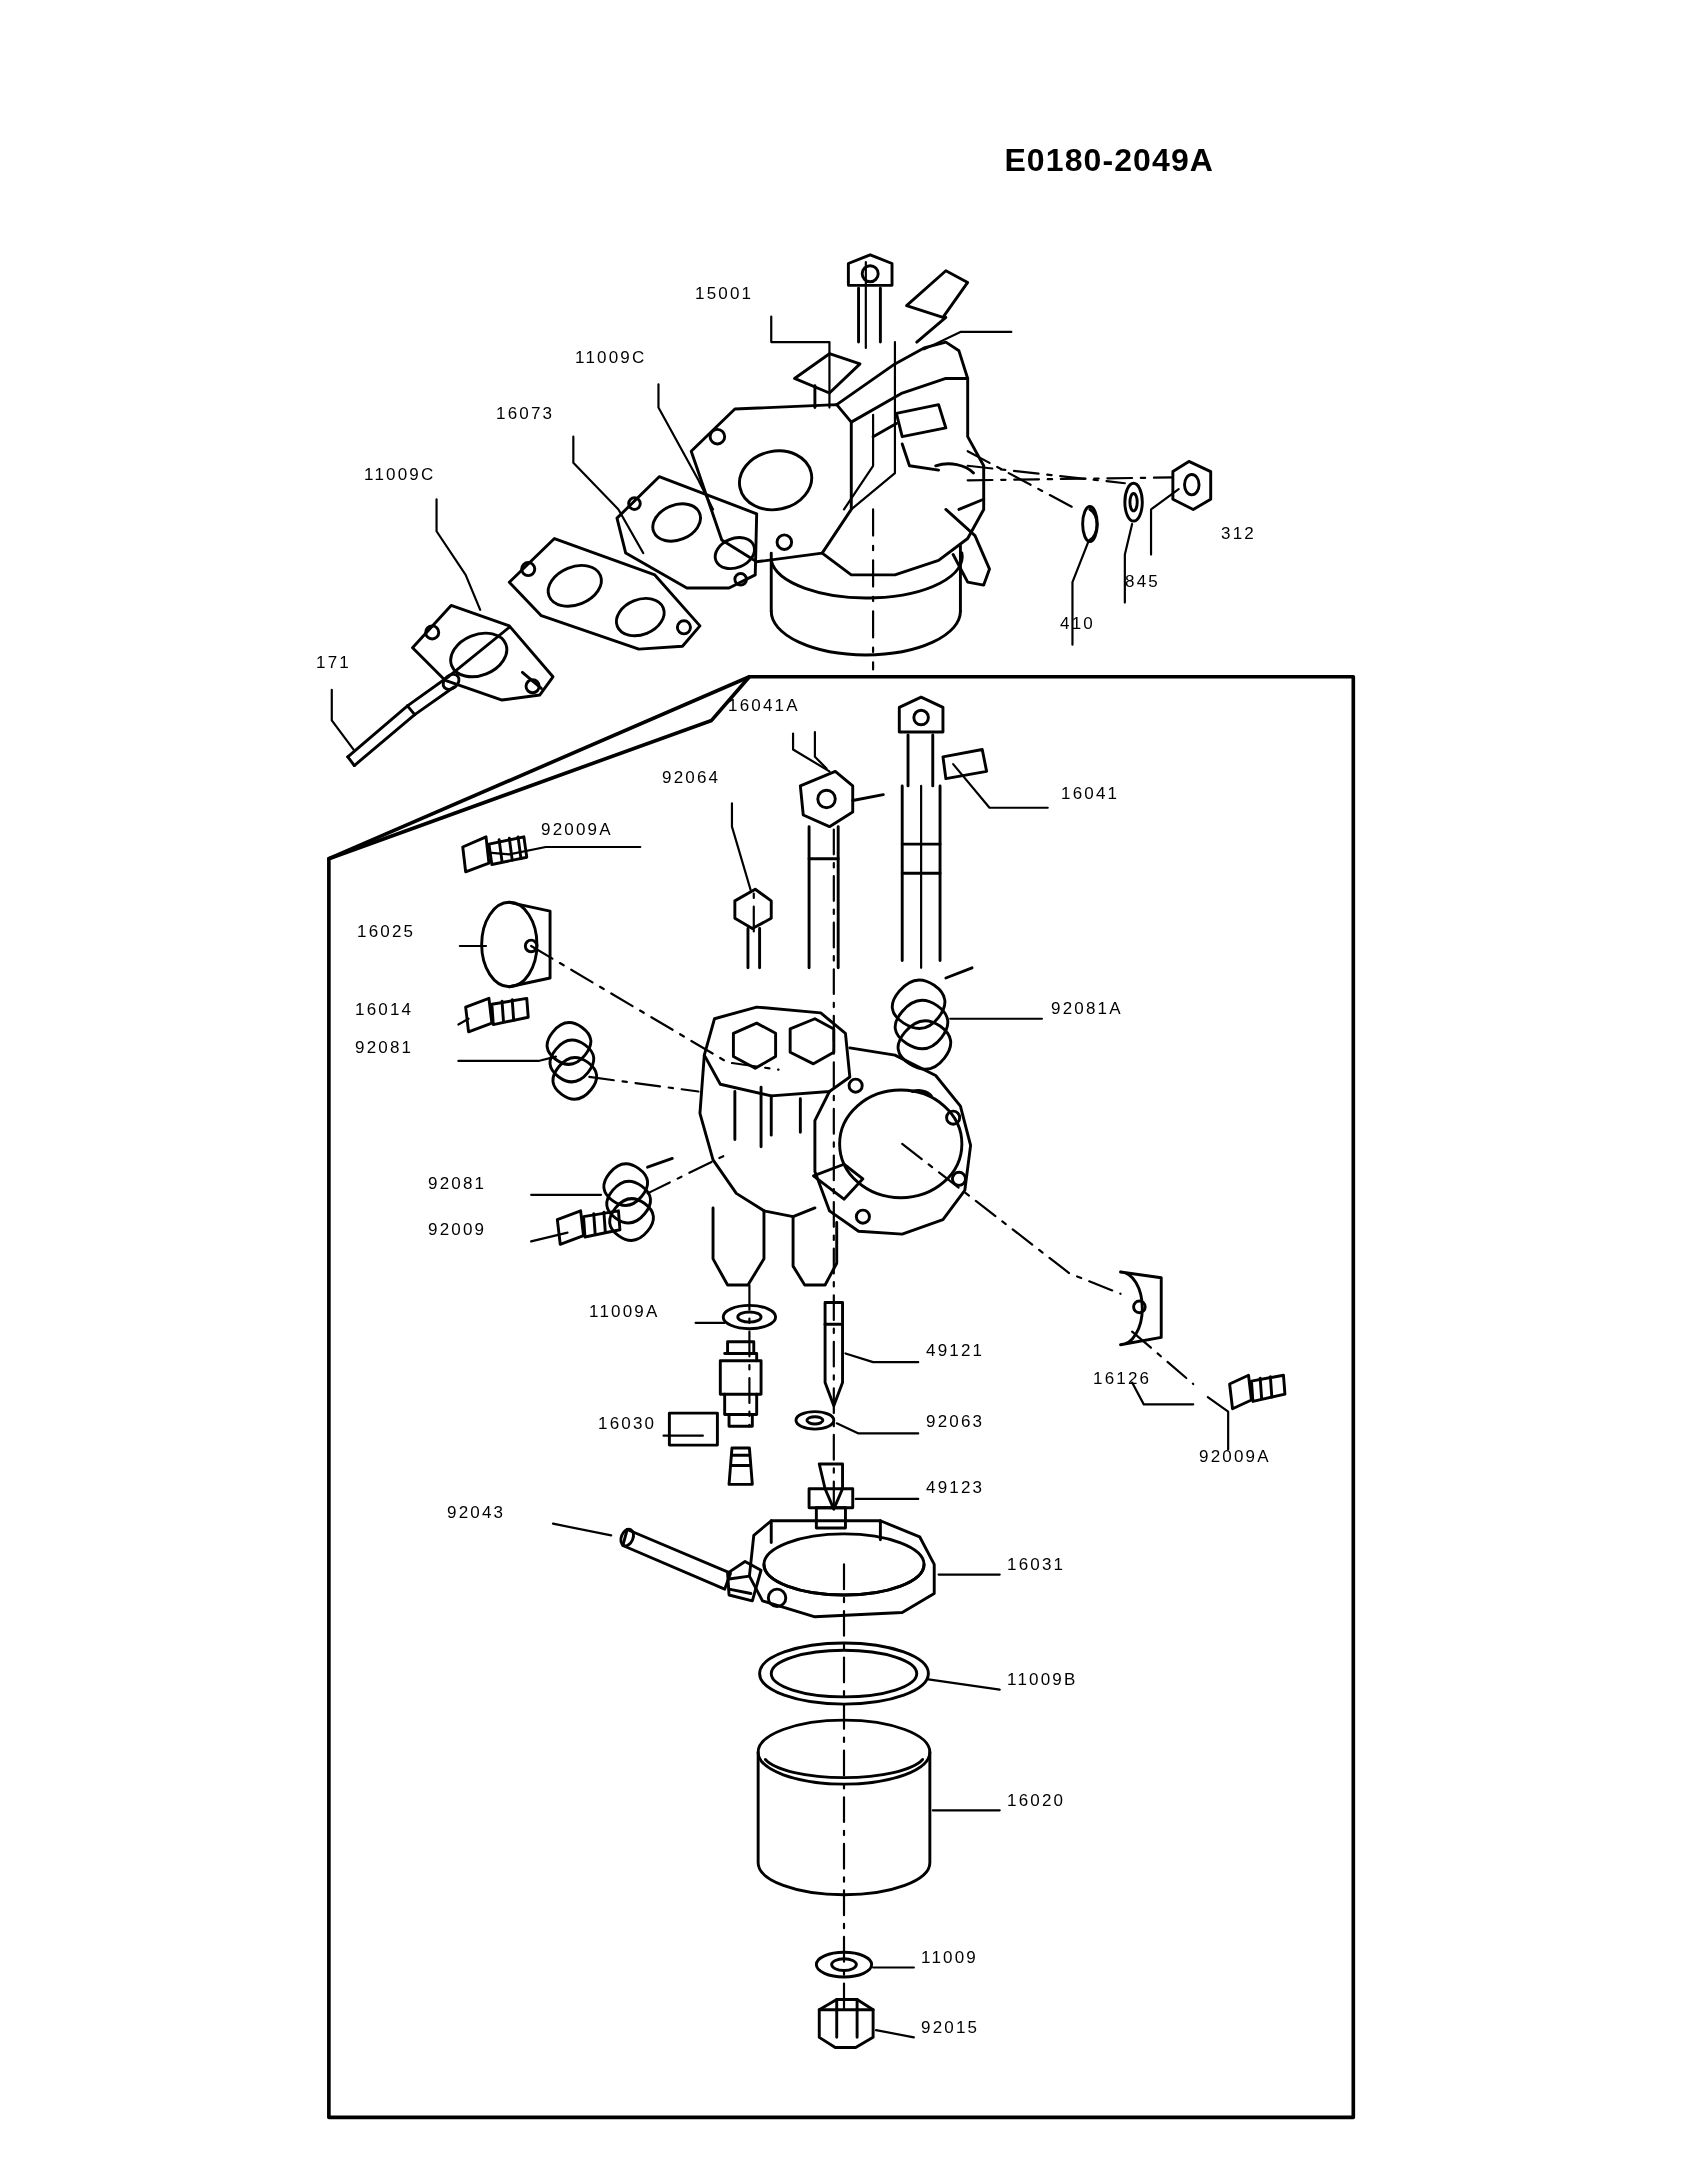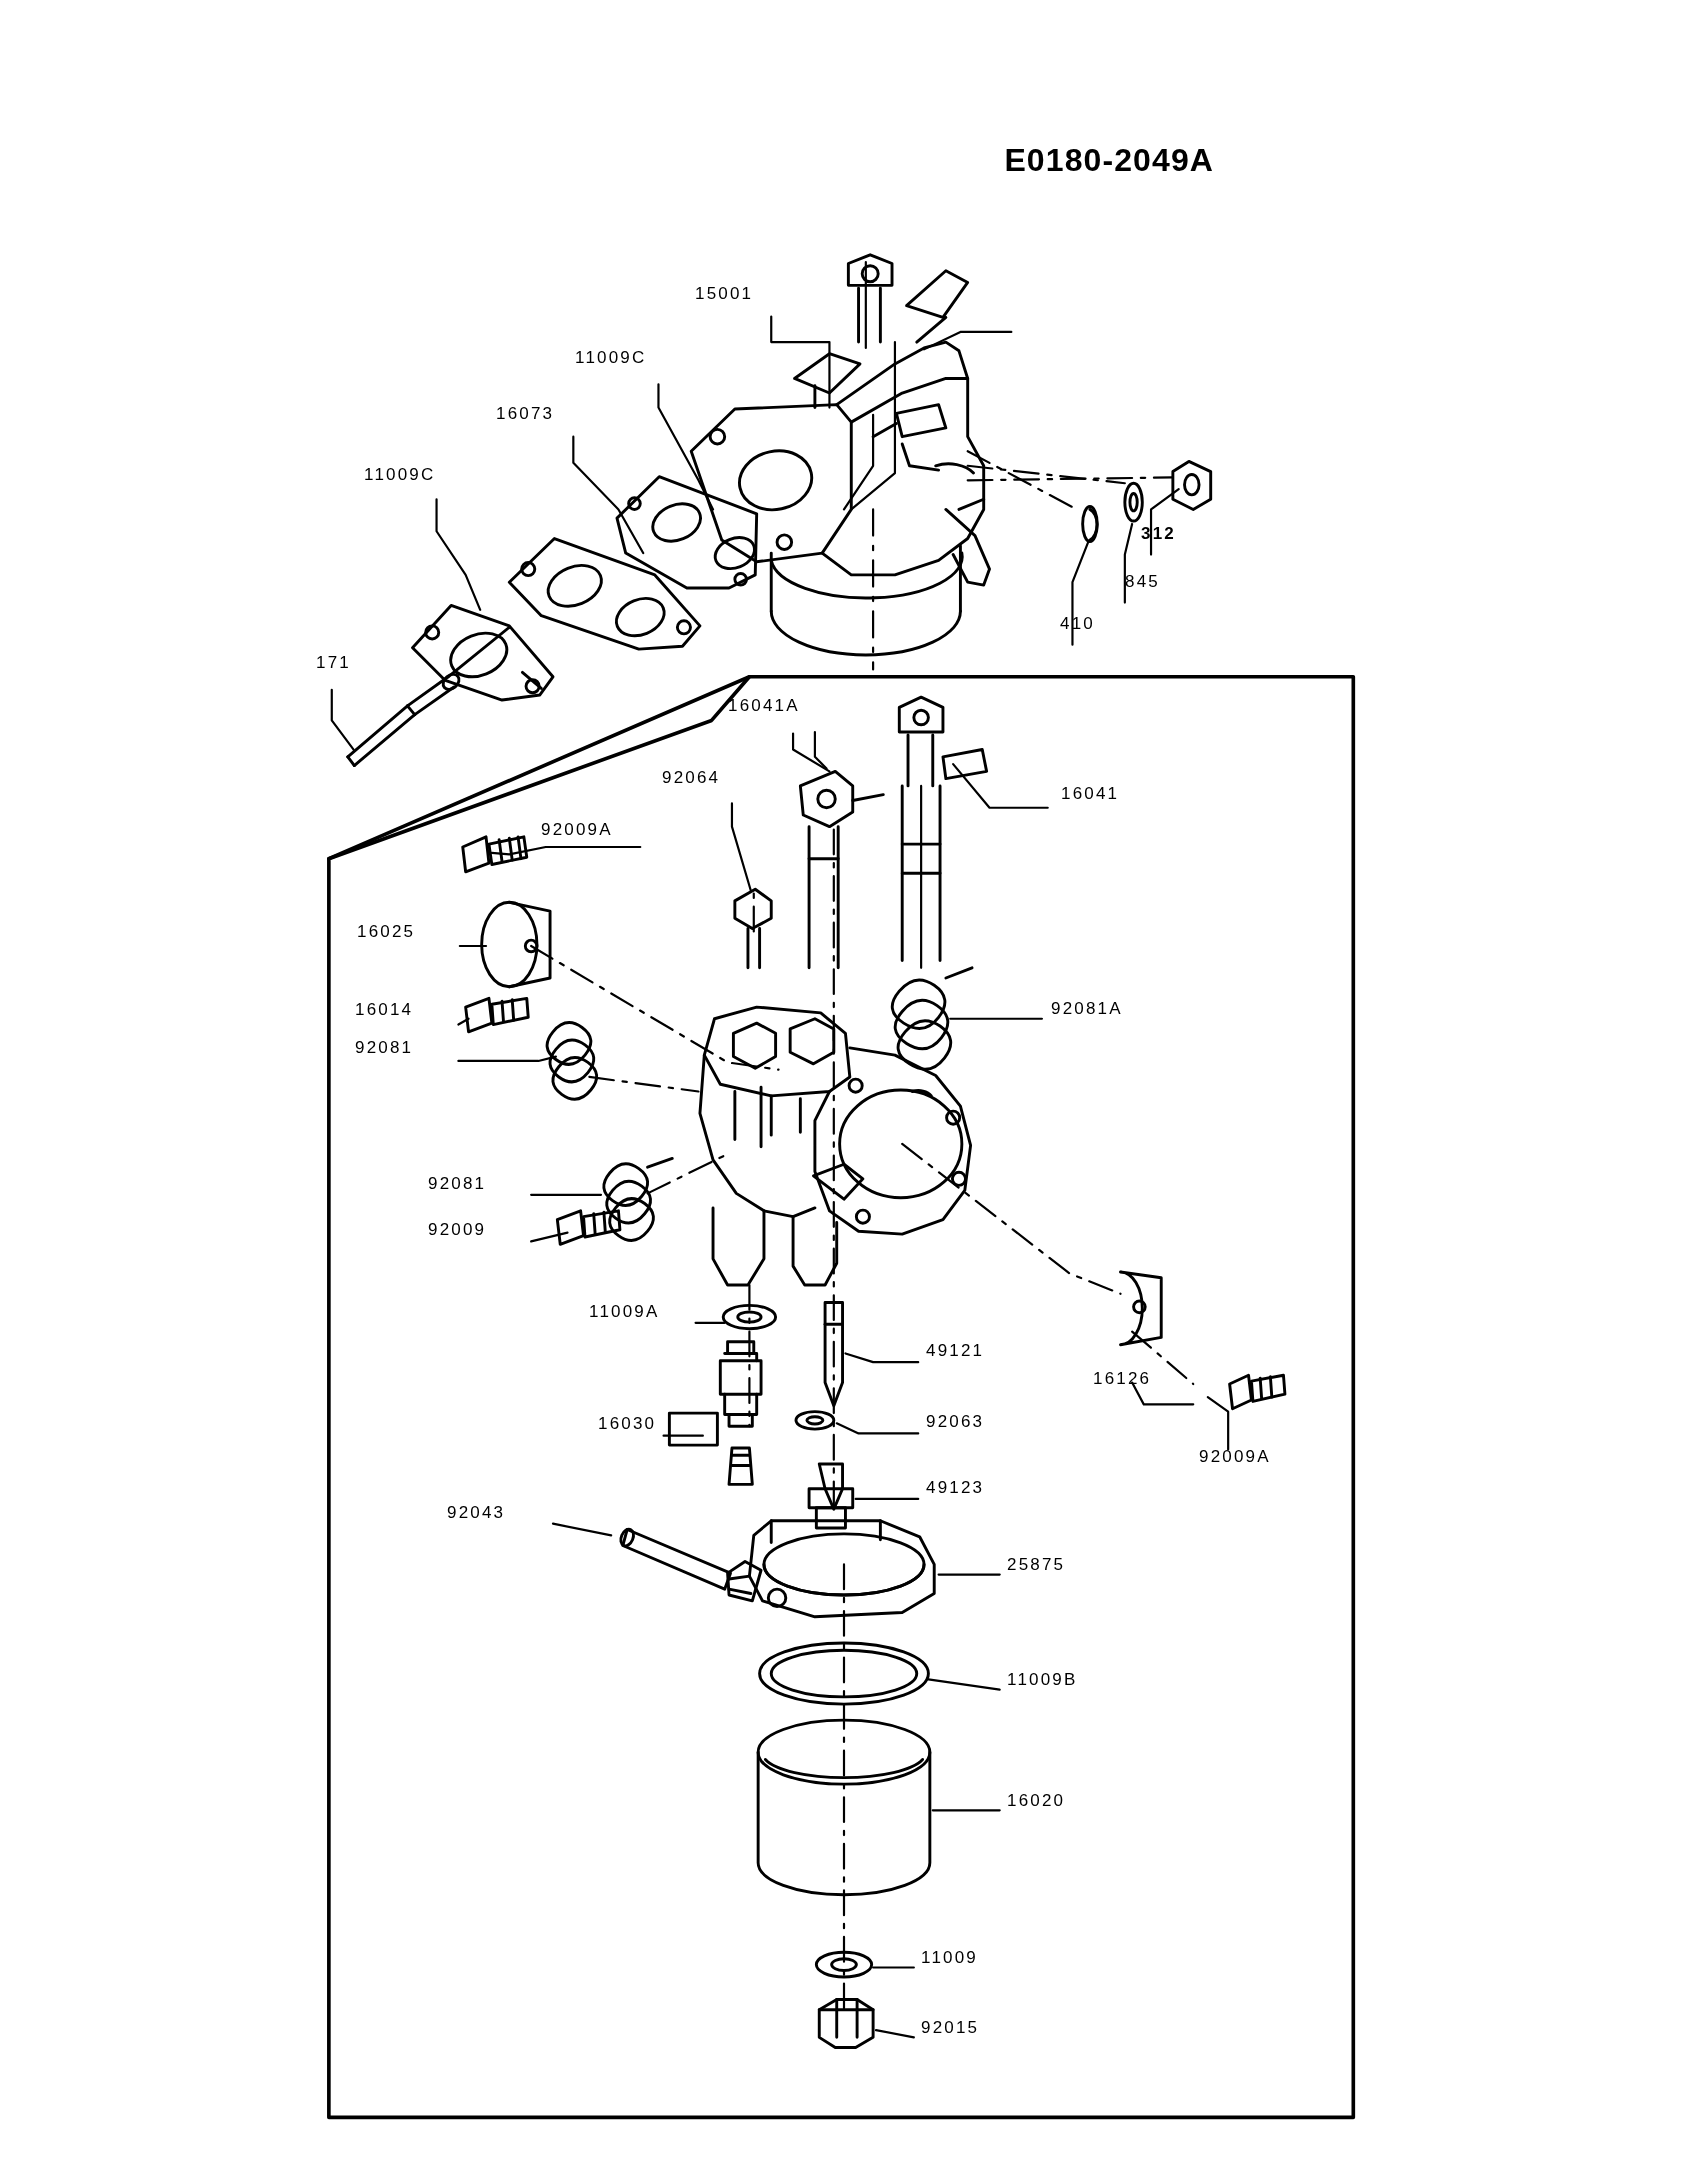--- a/index.html
+++ b/index.html
@@ -295,42 +295,42 @@
 
     </g>
   </svg>
 
   <div>
     <div class="lbl" style="left:695px;  top:285px;">15001</div>
     <div class="lbl" style="left:575px;  top:349px;">11009C</div>
     <div class="lbl" style="left:496px;  top:405px;">16073</div>
     <div class="lbl" style="left:364px;  top:466px;">11009C</div>
     <div class="lbl" style="left:316px;  top:654px;">171</div>
-    <div class="lbl" style="left:1141px; top:525px;font-weight:bold;">312</div>
+    <div class="lbl" style="left:1221px; top:525px;">312</div>
     <div class="lbl" style="left:1125px; top:573px;">845</div>
     <div class="lbl" style="left:1060px; top:615px;">410</div>
     <div class="lbl" style="left:728px; top:697px;text-align:right;">16041A</div>
     <div class="lbl" style="left:662px;  top:769px;">92064</div>
     <div class="lbl" style="left:1061px; top:785px;">16041</div>
     <div class="lbl" style="left:541px;  top:821px;">92009A</div>
     <div class="lbl" style="left:357px;  top:923px;">16025</div>
     <div class="lbl" style="left:1051px; top:1000px;">92081A</div>
     <div class="lbl" style="left:355px;  top:1001px;">16014</div>
     <div class="lbl" style="left:355px;  top:1039px;">92081</div>
     <div class="lbl" style="left:428px;  top:1175px;">92081</div>
     <div class="lbl" style="left:428px;  top:1221px;">92009</div>
     <div class="lbl" style="left:589px;  top:1303px;">11009A</div>
     <div class="lbl" style="left:926px; top:1342px;">49121</div>
     <div class="lbl" style="left:598px;  top:1415px;">16030</div>
     <div class="lbl" style="left:926px; top:1413px;">92063</div>
     <div class="lbl" style="left:1093px; top:1370px;">16126</div>
     <div class="lbl" style="left:1199px; top:1448px;">92009A</div>
     <div class="lbl" style="left:926px; top:1479px;">49123</div>
     <div class="lbl" style="left:447px;  top:1504px;">92043</div>
-    <div class="lbl" style="left:1007px; top:1556px;">25875</div>
+    <div class="lbl" style="left:1007px; top:1556px;">16031</div>
     <div class="lbl" style="left:1007px; top:1671px;">11009B</div>
     <div class="lbl" style="left:1007px; top:1792px;">16020</div>
     <div class="lbl" style="left:921px; top:1949px;">11009</div>
     <div class="lbl" style="left:921px; top:2019px;">92015</div>
   </div>
 
 </div>
 
 
 </body></html>

